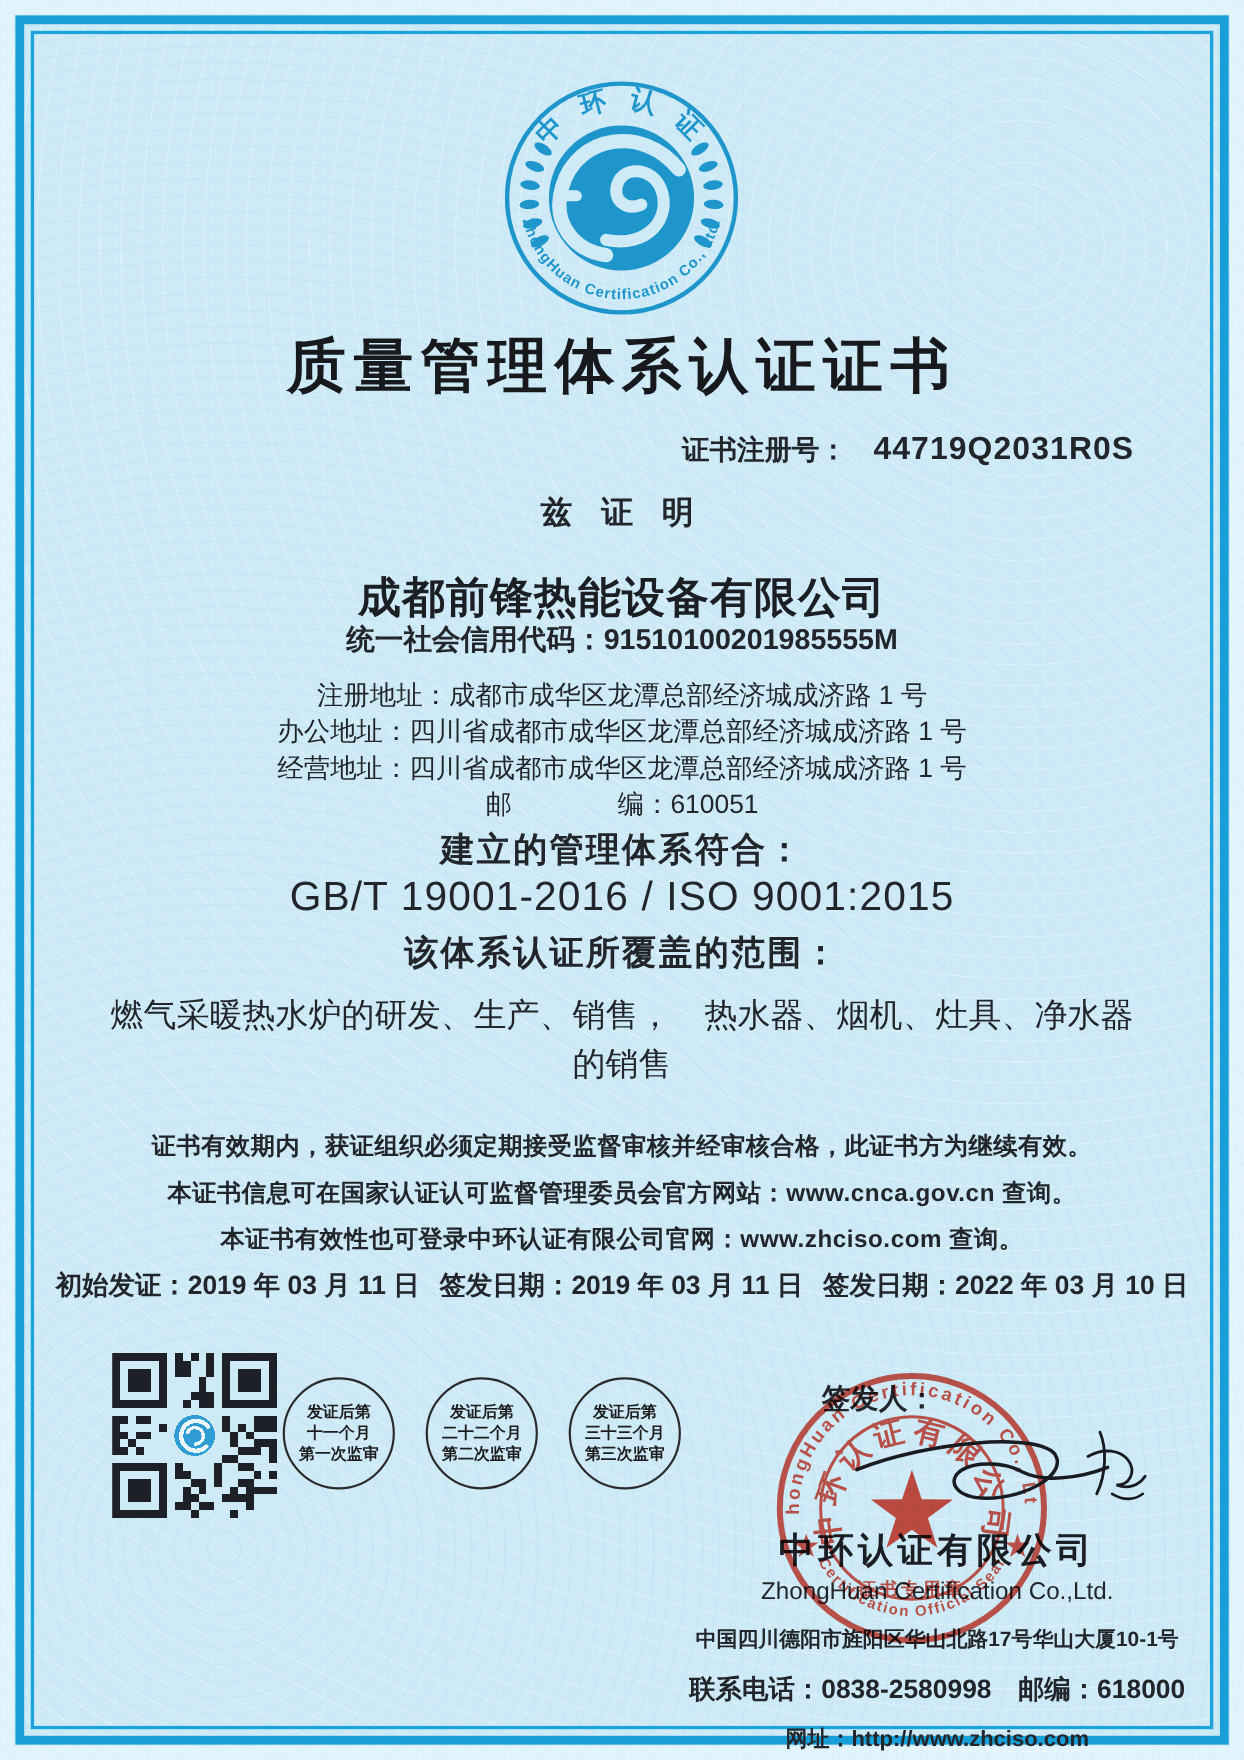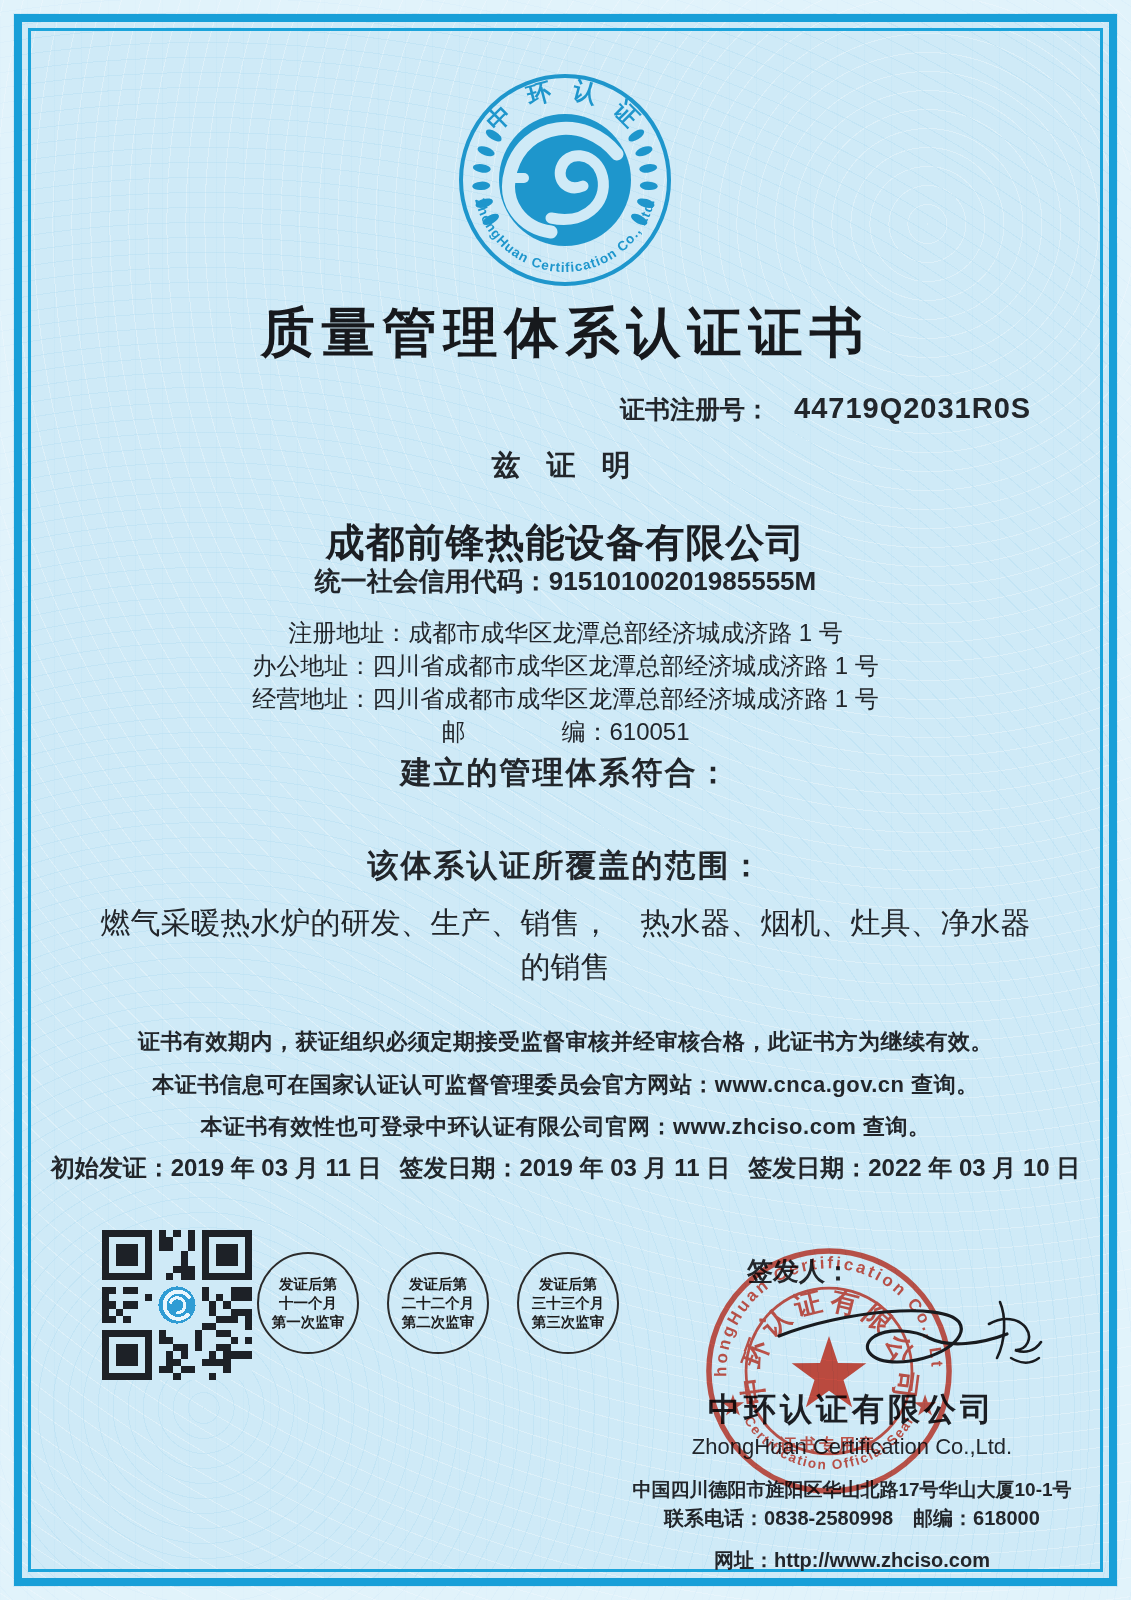--- a/index.html
+++ b/index.html
@@ -49,21 +49,21 @@
     font-size:14.5px;font-weight:700;line-height:19px;color:#1d1d1d;background:transparent;
   }
   .signer{left:747px;top:1254px;font-size:26px;font-weight:600;z-index:3;}
   .seal-wrap{left:698px;top:1240px;width:262px;height:262px;z-index:4;mix-blend-mode:multiply;opacity:.9;}
   .sig-wrap{left:775px;top:1288px;width:268px;height:95px;z-index:6;}
 
   .issuer{left:612px;top:1388px;width:480px;text-align:center;z-index:2;}
   .issuer-cn{font-size:32px;font-weight:600;letter-spacing:4px;color:#1b1e23;}
   .issuer-en{font-size:22px;font-weight:500;margin-top:2px;}
   .issuer-addr{font-size:19px;font-weight:600;margin-top:17px;}
-  .issuer-contact{font-size:20px;font-weight:600;margin-top:2px;}
+  .issuer-contact{font-size:24px;font-weight:600;margin-top:17px;}
   .issuer-web{font-size:20px;font-weight:600;margin-top:15px;}
 </style>
 </head>
 <body>
 
 <div class="page">
   <div class="edge-glow"></div>
   <div class="frame-outer"></div>
   <div class="frame-inner"></div>
 
@@ -118,20 +118,21 @@
   </div>
 
   <div class="abs ctr addr-block">
     <div><span>注册地址：</span><span>成都市成华区龙潭总部经济城成济路 1 号</span></div>
     <div><span>办公地址：</span><span>四川省成都市成华区龙潭总部经济城成济路 1 号</span></div>
     <div><span>经营地址：</span><span>四川省成都市成华区龙潭总部经济城成济路 1 号</span></div>
     <div><span>邮　　　　编：</span><span>610051</span></div>
   </div>
 
   <div class="abs ctr conform">建立的管理体系符合：</div>
+  <div class="abs ctr standard">GB/T 19001-2016 / ISO 9001:2015</div>
   <div class="abs ctr scope-head">该体系认证所覆盖的范围：</div>
   <div class="abs ctr scope1">燃气采暖热水炉的研发、生产、销售，　热水器、烟机、灶具、净水器</div>
   <div class="abs ctr scope2">的销售</div>
 
   <div class="abs ctr note note1">证书有效期内，获证组织必须定期接受监督审核并经审核合格，此证书方为继续有效。</div>
   <div class="abs ctr note note2">本证书信息可在国家认证认可监督管理委员会官方网站：www.cnca.gov.cn 查询。</div>
   <div class="abs ctr note note3">本证书有效性也可登录中环认证有限公司官网：www.zhciso.com 查询。</div>
 
   <div class="abs ctr dates-row">
     <span class="pair"><span>初始发证：</span><span>2019 年 03 月 11 日</span></span>

